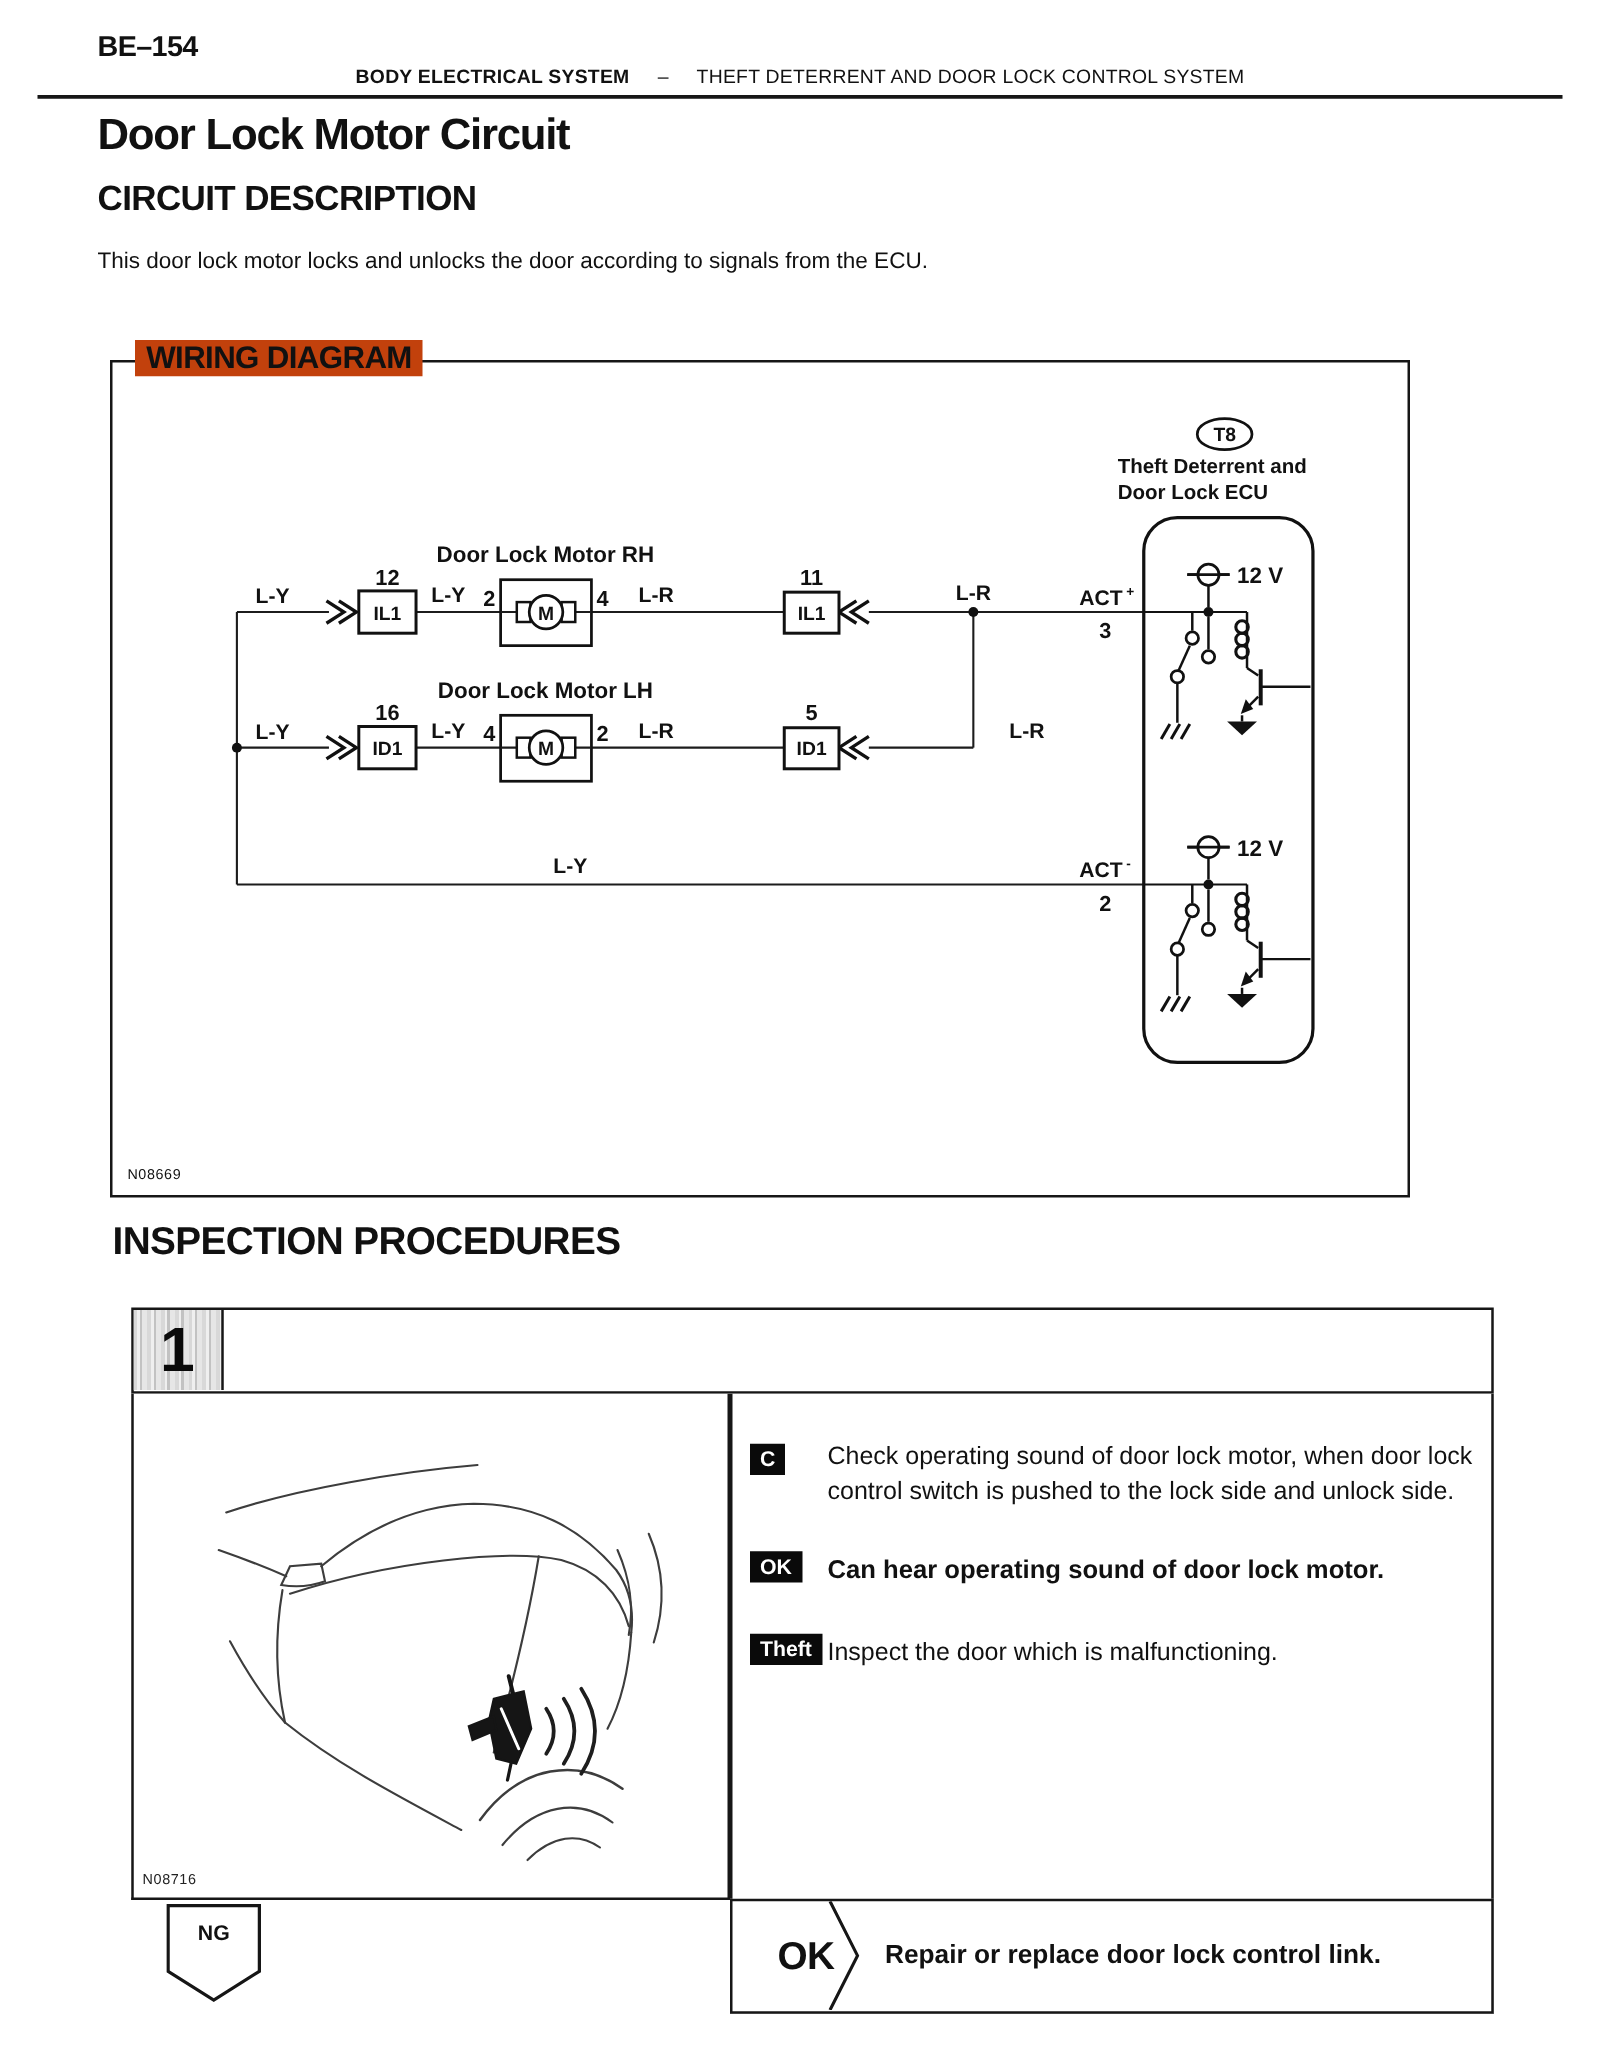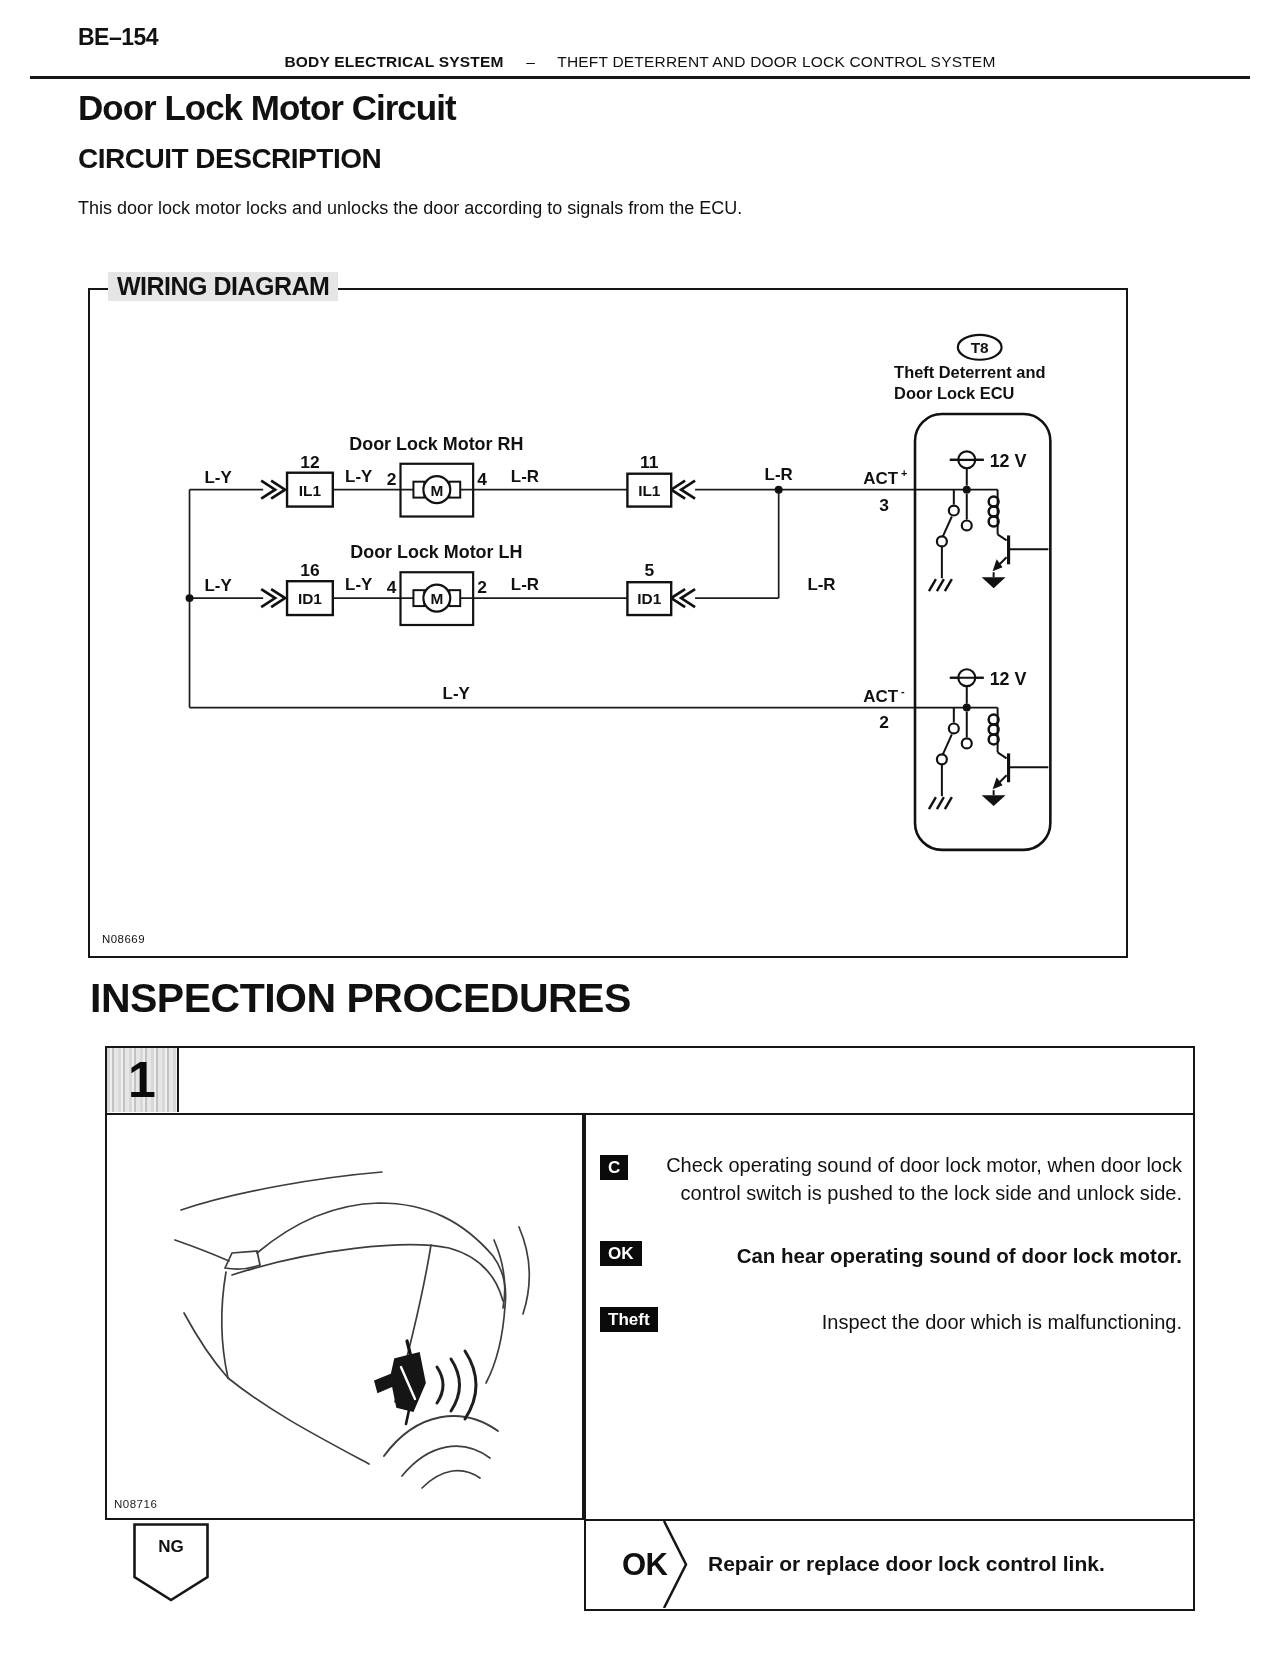--- a/index.html
+++ b/index.html
@@ -12,48 +12,48 @@
   .runhead{left:0;top:53px;width:100%;text-align:center;font-size:15.5px;letter-spacing:0.2px;}
   .runhead b{font-weight:bold;}
   .rule{left:30px;top:76px;width:1220px;height:3px;background:#161616;}
 
   .title{left:78px;top:88px;font-size:35px;font-weight:bold;letter-spacing:-1px;}
   .h2{left:78px;top:143px;font-size:28px;font-weight:bold;letter-spacing:-0.5px;}
   .desc{left:78px;top:198px;font-size:18px;}
 
   
   .wbox{left:88px;top:288px;width:1040px;height:670px;border:2.5px solid #161616;box-sizing:border-box;}
-  .wlabel{left:108px;top:272px;background:#e5e5e5;padding:0 9px;font-size:25px;font-weight:bold;letter-spacing:-0.5px;}
+  .wlabel{left:108px;top:272px;background:#c2410c;padding:0 9px;font-size:25px;font-weight:bold;letter-spacing:-0.5px;}
   .figcode{font-size:11.5px;color:#222;letter-spacing:0.5px;}
 
   svg text{font-family:"Liberation Sans",sans-serif;fill:#111;}
   .wl{font-size:17px;font-weight:bold;}
   .pin{font-size:17.5px;font-weight:bold;}
   .boxlbl{font-size:15.5px;font-weight:bold;}
   .mtitle{font-size:18px;font-weight:bold;}
   .ecuname{font-size:16.5px;font-weight:bold;}
   .supply{font-size:18px;font-weight:bold;}
   .sup{font-size:11px;font-weight:bold;}
 
   
-  .iphead{left:90px;top:975px;font-size:41px;font-weight:bold;letter-spacing:-0.5px;}
+  .iphead{left:90px;top:975px;font-size:31px;font-weight:bold;letter-spacing:-0.5px;}
 
   .stephead{left:105px;top:1046px;width:1090px;height:69px;border:2.5px solid #161616;box-sizing:border-box;background:#fff;}
   .stepnum{position:absolute;left:0;top:0;width:70px;height:64px;border-right:2.5px solid #161616;
            background:repeating-linear-gradient(90deg,#d8d8d8 0 3px,#efefef 3px 5px,#c2c2c2 5px 7px,#e6e6e6 7px 11px);
            display:flex;align-items:center;justify-content:center;}
   .stepnum span{font-size:50px;font-weight:bold;color:#0a0a0a;}
   .steptitle{position:absolute;left:95px;top:0;height:64px;line-height:64px;font-size:24px;font-weight:bold;letter-spacing:-0.3px;}
 
   .cell-img{left:105px;top:1115px;width:479px;height:405px;border:2.5px solid #161616;border-top:none;box-sizing:border-box;background:#fff;}
   .cell-txt{left:584px;top:1115px;width:611px;height:496px;border:2.5px solid #161616;border-top:none;box-sizing:border-box;background:#fff;}
 
   .badge{position:absolute;background:#0a0a0a;color:#fff;font-weight:bold;font-size:17px;
          padding:2px 8px;line-height:21px;}
-  .itext{position:absolute;font-size:20px;line-height:27.5px;width:520px;text-align:right;}
+  .itext{position:absolute;font-size:20px;line-height:27.5px;width:520px;}
   .itext.bold{font-weight:bold;font-size:20.5px;}
 
   .okrow{left:584px;top:1519px;width:611px;height:92px;border:2.5px solid #161616;box-sizing:border-box;background:#fff;}
   .okword{position:absolute;left:36px;top:26px;font-size:31px;font-weight:bold;letter-spacing:-0.5px;}
   .okaction{position:absolute;left:122px;top:31px;font-size:21px;font-weight:bold;}
 
   .ngwrap{left:133px;top:1523px;width:76px;height:80px;}
   .ngword{position:absolute;left:0;top:14px;width:76px;text-align:center;font-size:17px;font-weight:bold;}
 </style>
 </head>

